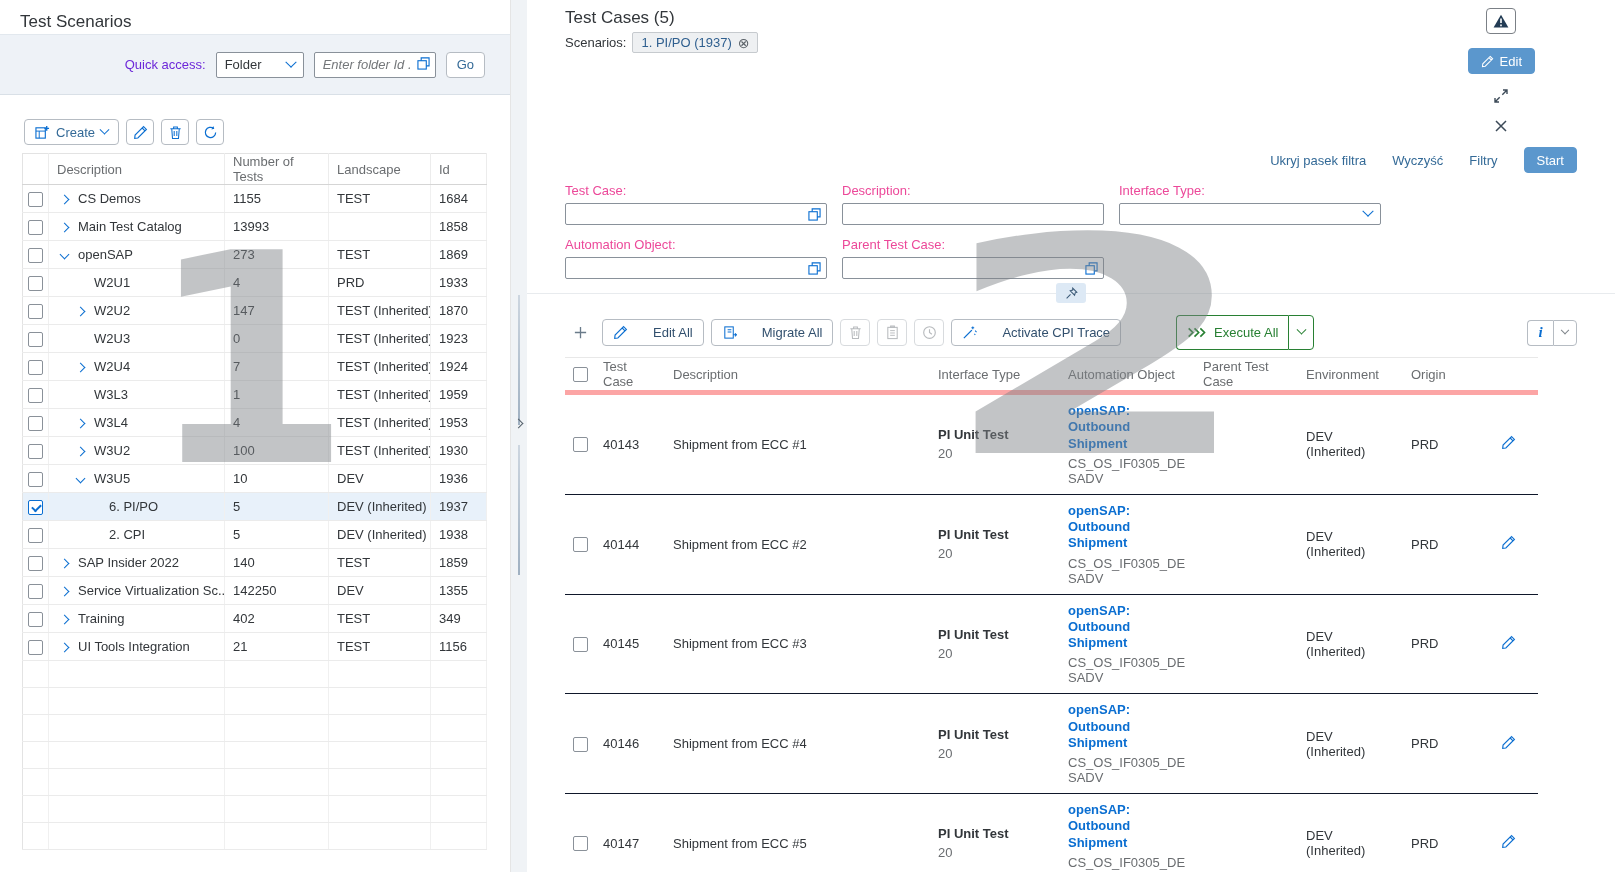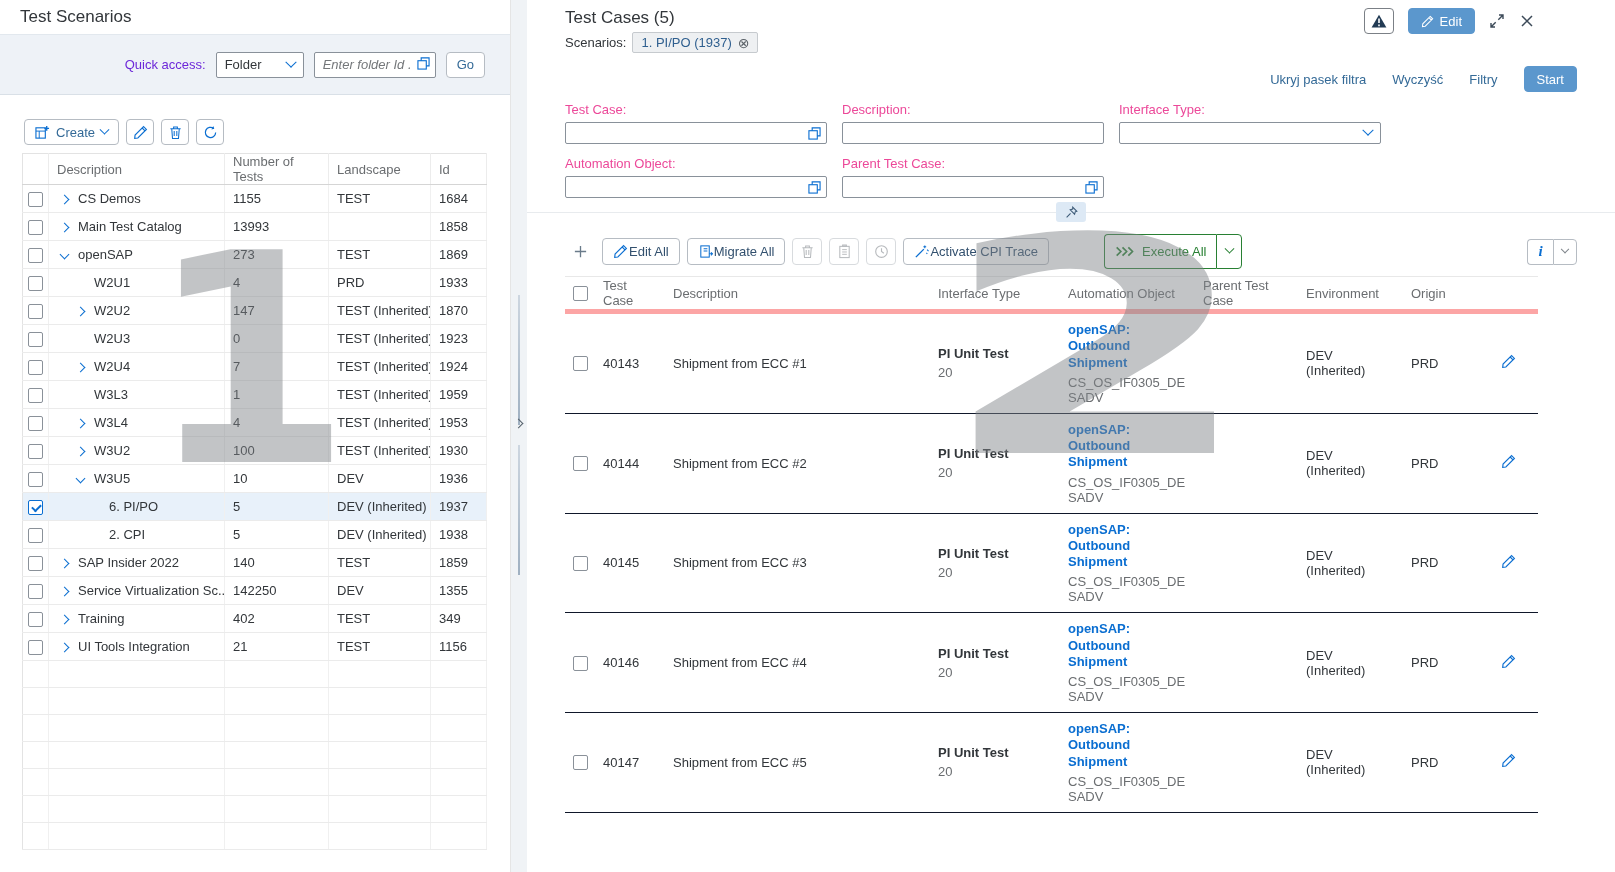--- a/index.html
+++ b/index.html
@@ -2,21 +2,21 @@
 <html><head>
 <meta charset="utf-8">
 <style>
   * { margin:0; padding:0; box-sizing:border-box; }
   html,body { width:1615px; height:872px; overflow:hidden; }
   body { font-family:"Liberation Sans", sans-serif; background:#f5f6f7; color:#32363a; font-size:13px; }
   .page { display:flex; width:1615px; height:872px; position:relative; }
 
   
   .left-panel { width:511px; background:#fff; display:flex; flex-direction:column; border-right:1px solid #e5e5e5; }
-  .lp-header { height:34px; display:flex; align-items:center; padding:0 20px; background:#fff; }
+  .lp-header { height:34px; display:flex; padding:12px 20px; background:#fff; }
   .lp-header h1 { font-size:17px; font-weight:400; color:#32363a; }
   .quick-access { height:61px; background:#eef2f7; border-top:1px solid #e2e8ee; border-bottom:1px solid #d9e0e7; display:flex; align-items:center; justify-content:flex-end; gap:10px; padding:0 25px; }
   .quick-access label { color:#6d28d9; }
   .select { background:#fff; border:1px solid #89919a; border-radius:2px; height:26px; display:flex; align-items:center; justify-content:space-between; padding:0 8px; cursor:pointer; }
   .select.sm { width:88px; }
   .chev-down { width:8px; height:8px; border-right:1.6px solid #0a6ed1; border-bottom:1.6px solid #0a6ed1; transform:rotate(45deg) translate(-2px,-2px); display:inline-block; }
   .input-wrap { position:relative; width:122px; }
   .input-wrap input { width:100%; height:26px; border:1px solid #89919a; border-radius:2px; padding:0 24px 0 8px; font-family:inherit; font-size:13px; background:#fff; }
   .input-wrap input::placeholder { font-style:italic; color:#74777a; }
   .vh-icon { position:absolute; right:6px; top:5px; color:#0a6ed1; cursor:pointer; line-height:1; }
@@ -50,42 +50,42 @@
   .splitter { width:16px; background:#f0f3f6; position:relative; cursor:col-resize; }
   .splitter::before, .splitter::after { content:""; position:absolute; left:7px; width:2px; background:linear-gradient(#cdd6e0, #9fb0c1); }
   .splitter::before { top:295px; height:130px; }
   .splitter::after { top:445px; height:130px; }
   .split-chev { position:absolute; top:420px; left:4px; width:7px; height:7px; border-right:1.6px solid #55606b; border-bottom:1.6px solid #55606b; transform:rotate(-45deg); }
 
   
   .right-panel { flex:1; background:#fff; padding:8px 38px 0 38px; display:flex; flex-direction:column; position:relative; }
   .rp-head { display:flex; justify-content:space-between; align-items:flex-start; }
   .rp-title { font-size:17px; font-weight:400; color:#32363a; }
-  .rp-actions { display:flex; align-items:center; gap:14px; margin-right:42px; }
+  .rp-actions { display:flex; align-items:center; gap:14px; margin-right:42px;flex-direction:column; }
   .warn-btn { width:30px; height:26px; border:1px solid #7b8086; border-radius:4px; background:#fff; display:flex; align-items:center; justify-content:center; cursor:pointer; }
   .btn-primary { background:#5b97cd; border:1px solid #5b97cd; color:#fff; border-radius:4px; height:26px; padding:0 12px; font-size:13px; display:inline-flex; align-items:center; gap:6px; cursor:pointer; font-family:inherit; }
   .hd-icon { width:16px; height:16px; color:#3c4a58; cursor:pointer; }
   .rp-scenarios { display:flex; align-items:center; gap:6px; margin-top:4px; }
   .rp-scenarios .lbl { color:#32363a; }
   .token { background:#eef0f2; border:1px solid #c6cace; border-radius:2px; padding:2px 8px; color:#2f5f8f; display:inline-flex; align-items:center; gap:6px; font-size:13px; }
   .token .decl { color:#5b6268; cursor:pointer; font-size:14px; line-height:1; }
   .filter-links { display:flex; justify-content:flex-end; align-items:center; gap:26px; margin-top:13px; }
   .filter-links a { color:#346a97; text-decoration:none; cursor:pointer; }
   .filter-grid { display:grid; grid-template-columns:repeat(3, 262px); column-gap:15px; row-gap:12px; margin-top:10px; }
   .ffield label { display:block; color:#ec4899; margin-bottom:5px; }
   .ffield .ctrl { position:relative; }
   .ffield input { width:100%; height:22px; border:1px solid #89919a; border-radius:2px; padding:0 24px 0 8px; font-family:inherit; font-size:13px; }
   .ffield .select { height:22px; }
   .filter-divider { margin:14px -38px 0 -38px; border-top:1px solid #e8ebee; position:relative; }
   .pin-wrap { position:absolute; left:50%; top:-11px; transform:translateX(-50%); width:30px; height:20px; background:#dde9f5; border-radius:3px; display:flex; align-items:center; justify-content:center; cursor:pointer; }
   .pin-wrap svg { width:13px; height:13px; color:#3c5a77; }
 
   .rp-toolbar { display:flex; align-items:center; margin-top:21px; gap:7px; }
   .rp-toolbar .spacer { flex:1; }
-  .tb-btn { height:27px; background:#fff; border:1px solid #b6bcc3; border-radius:4px; padding:0 10px; display:inline-flex; align-items:center; gap:1px; color:#32506e; font-size:13px; cursor:pointer; font-family:inherit; }
+  .tb-btn { height:27px; background:#fff; border:1px solid #b6bcc3; border-radius:4px; padding:0 10px; display:inline-flex; align-items:center; gap:25px; color:#32506e; font-size:13px; cursor:pointer; font-family:inherit; }
   .tb-btn.icononly { width:30px; padding:0; justify-content:center; }
   .tb-btn.plain { border-color:transparent; color:#346a97; }
   .tb-btn.disabled { border-color:#d8dbde; color:#b7babd; cursor:default; }
   .tb-btn.disabled .tool-icon { color:#b7babd; }
   .green-split { display:inline-flex; height:35px;margin-left:48px; }
   .green-split .main { border:1px solid #288033; border-right:none; border-radius:4px 0 0 4px; color:#288033; display:inline-flex; align-items:center; gap:7px; padding:0 10px; background:#fff; cursor:pointer; }
   .green-split .arrow { border:1px solid #288033; border-radius:0 4px 4px 0; width:26px; display:flex; align-items:center; justify-content:center; background:#fff; cursor:pointer; }
   .green-split .arrow .chev-down { border-color:#288033; width:7px; height:7px; }
   .info-split { display:inline-flex; height:26px; }
   .info-split .main { border:1px solid #b6bcc3; border-right:none; border-radius:4px 0 0 4px; width:26px; display:flex; align-items:center; justify-content:center; background:#fff; cursor:pointer; color:#0a6ed1; font-family:"Liberation Serif", serif; font-style:italic; font-weight:bold; font-size:15px; }

